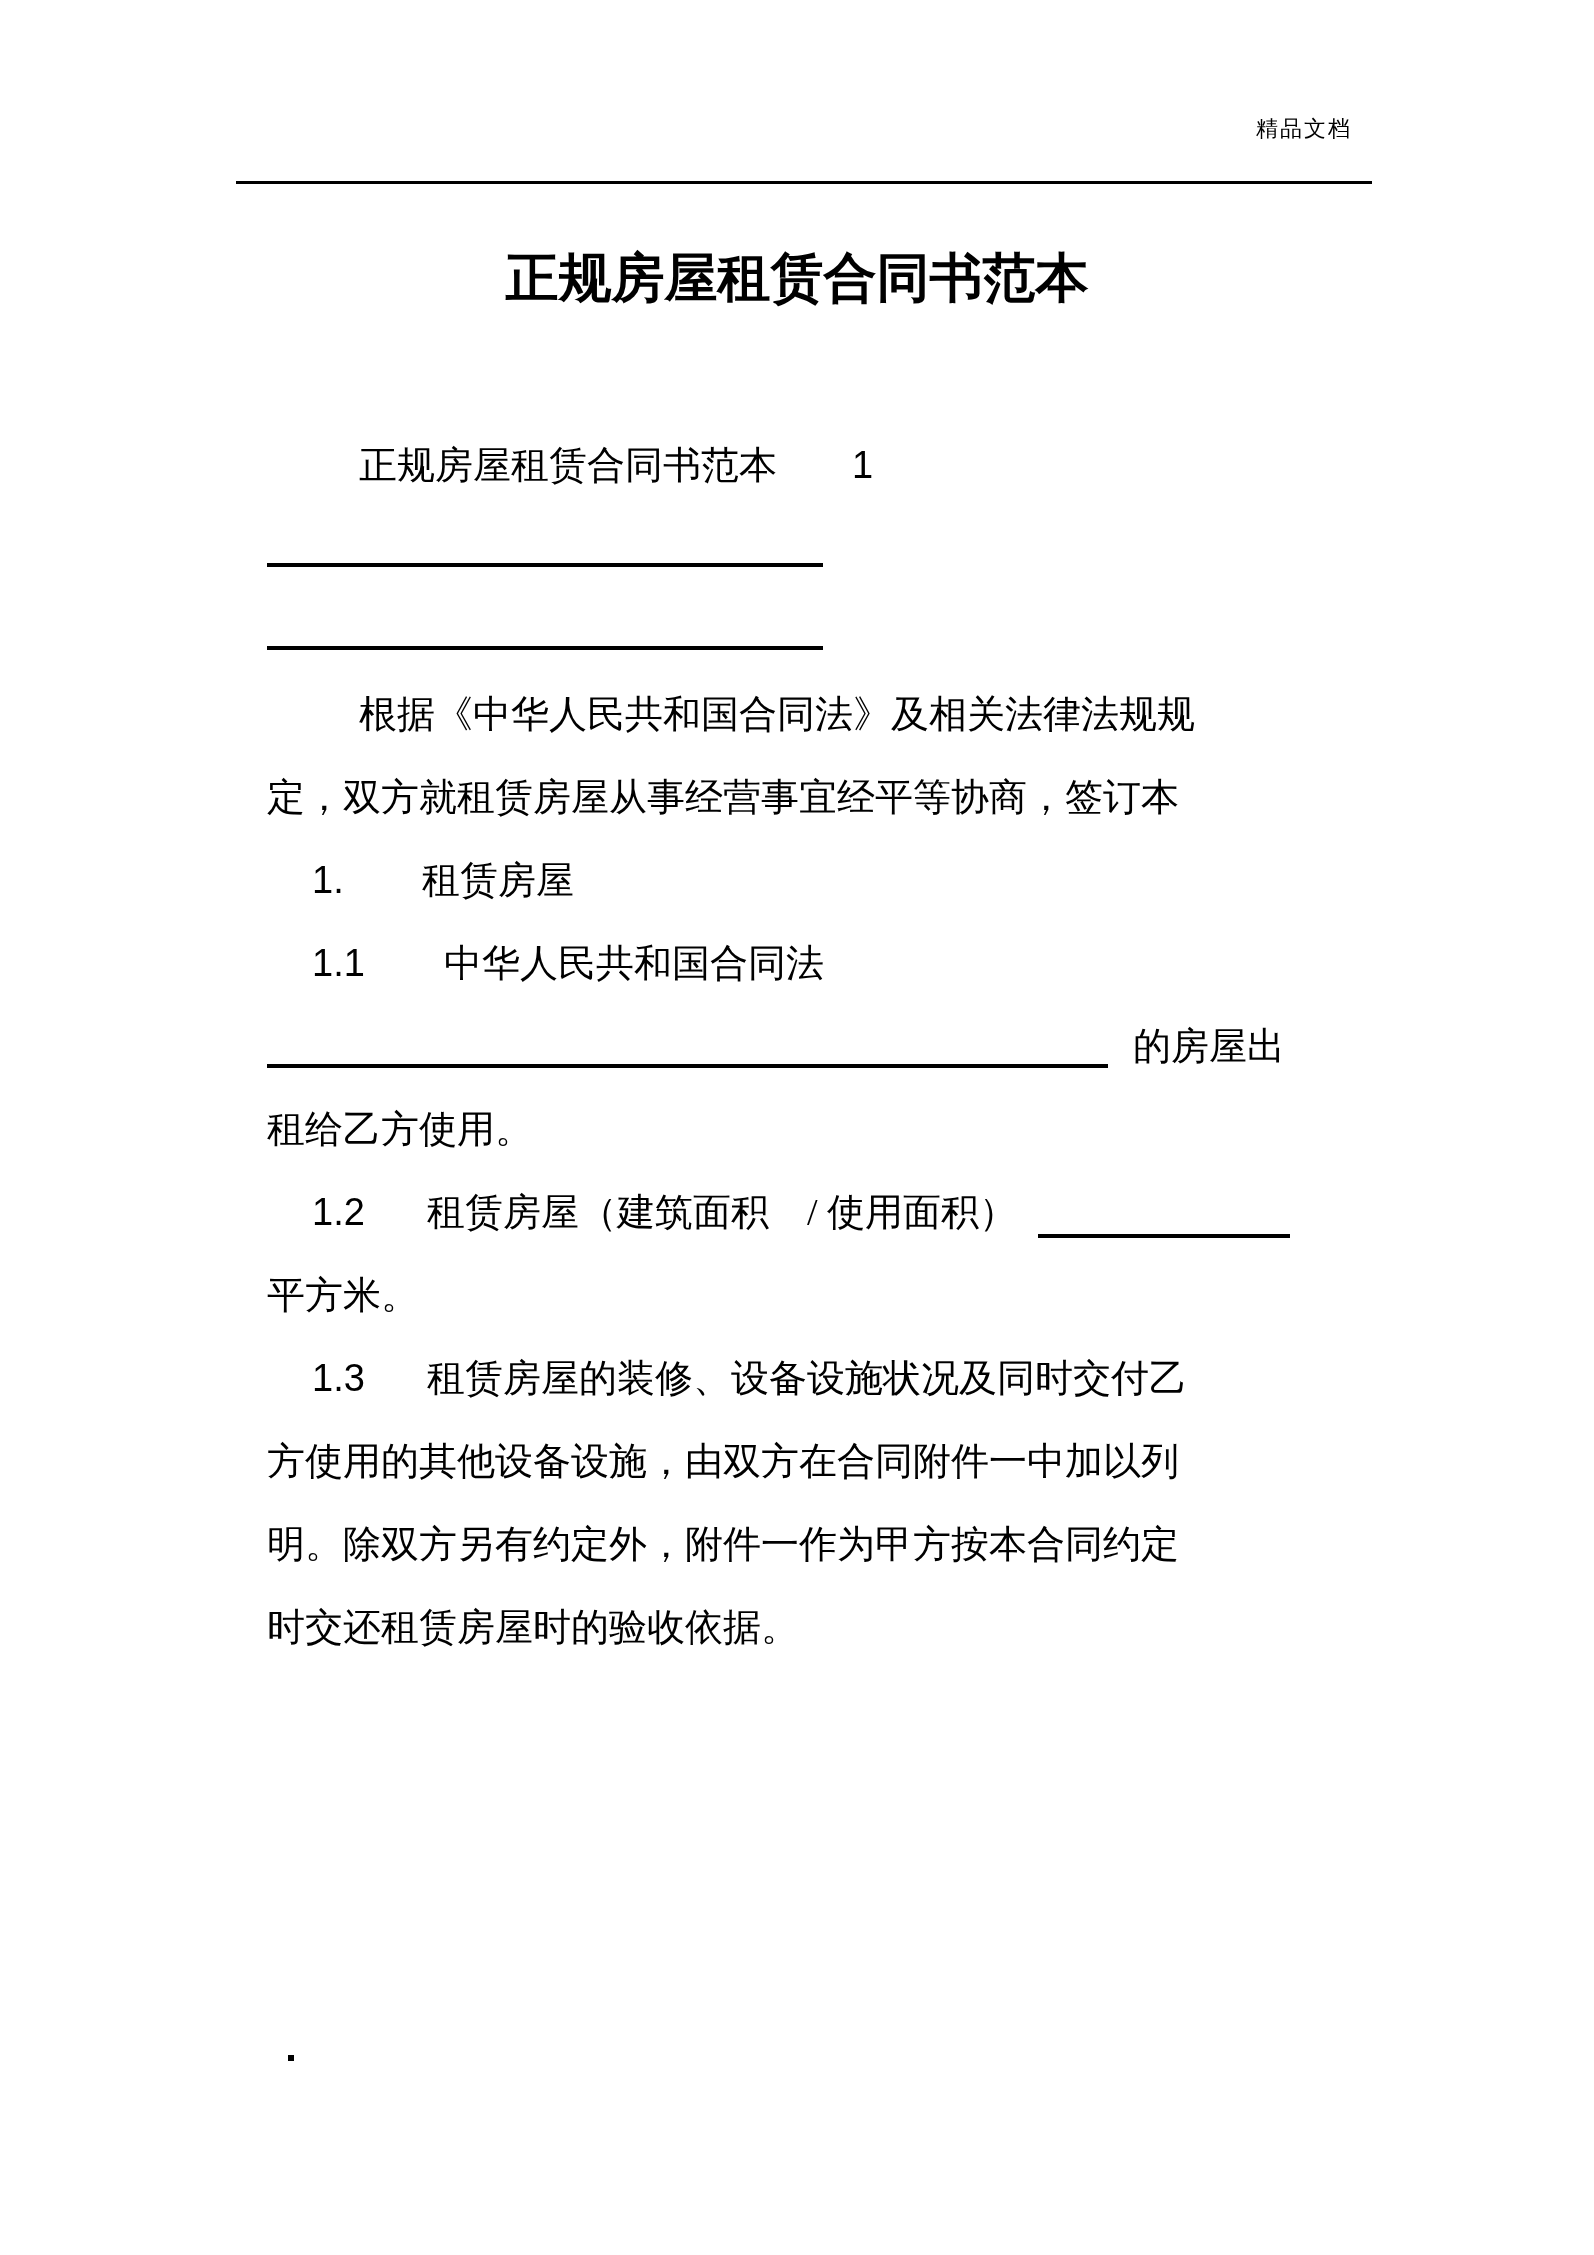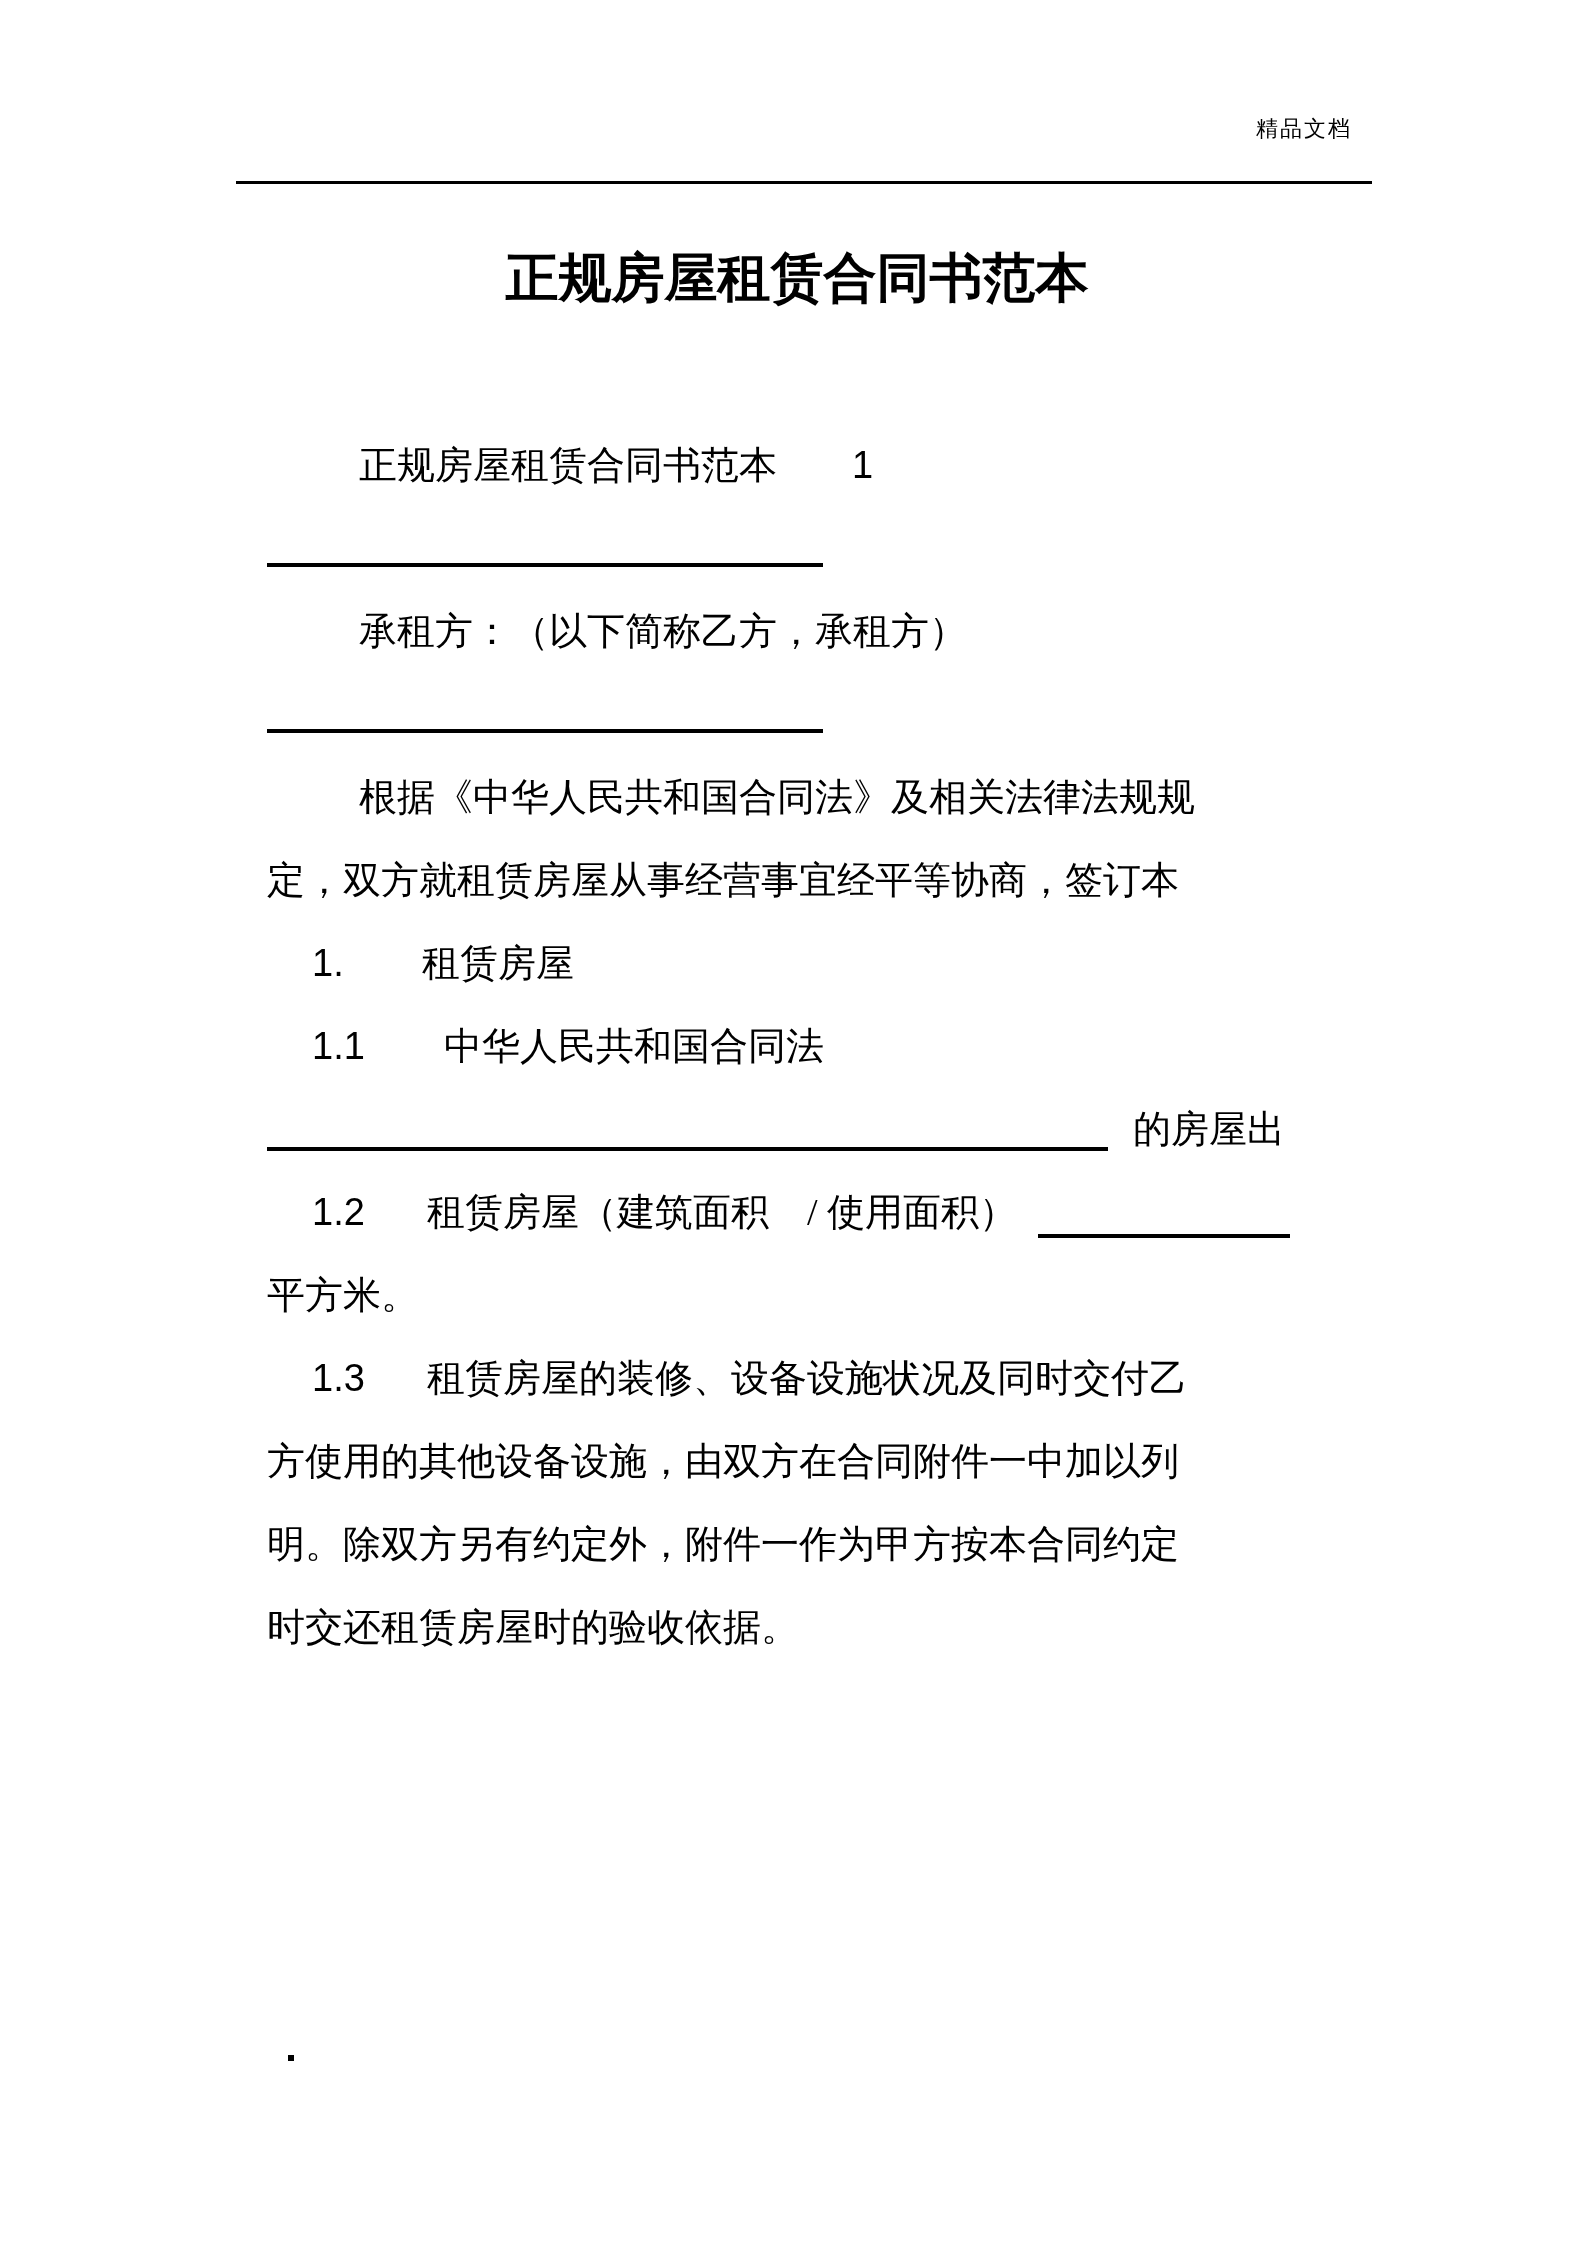--- a/index.html
+++ b/index.html
@@ -81,23 +81,20 @@
     <div class="line">
       <span class="t" style="left:92px">正规房屋租赁合同书范本</span>
       <span class="t num" style="left:585px">1</span>
     </div>
 
 
     <div class="line">
       <div class="bar" style="left:0;top:56px;width:556px"></div>
     </div>
 
-    <div class="line">
-      <span class="t" style="left:92px">承租方：（以下简称乙方，承租方）</span>
-    </div>
 
     <div class="line">
       <div class="bar" style="left:0;top:56px;width:556px"></div>
     </div>
 
     <div class="line">
       <span class="t" style="left:92px">根据《中华人民共和国合同法》及相关法律法规规</span>
     </div>
 
     <div class="line">
@@ -113,20 +110,23 @@
     <div class="line">
       <span class="t num" style="left:45px">1.1</span>
       <span class="t" style="left:177px">中华人民共和国合同法</span>
     </div>
 
     <div class="line">
       <div class="bar" style="left:0;top:59px;width:841px"></div>
       <span class="t" style="left:866px">的房屋出</span>
     </div>
 
+    <div class="line">
+      <span class="t" style="left:0">租给乙方使用。</span>
+    </div>
 
     <div class="line">
       <span class="t num" style="left:45px">1.2</span>
       <span class="t" style="left:160px">租赁房屋（建筑面积　/ 使用面积）</span>
       <div class="bar" style="left:771px;top:63px;width:252px"></div>
     </div>
 
     <div class="line">
       <span class="t" style="left:0">平方米。</span>
     </div>

